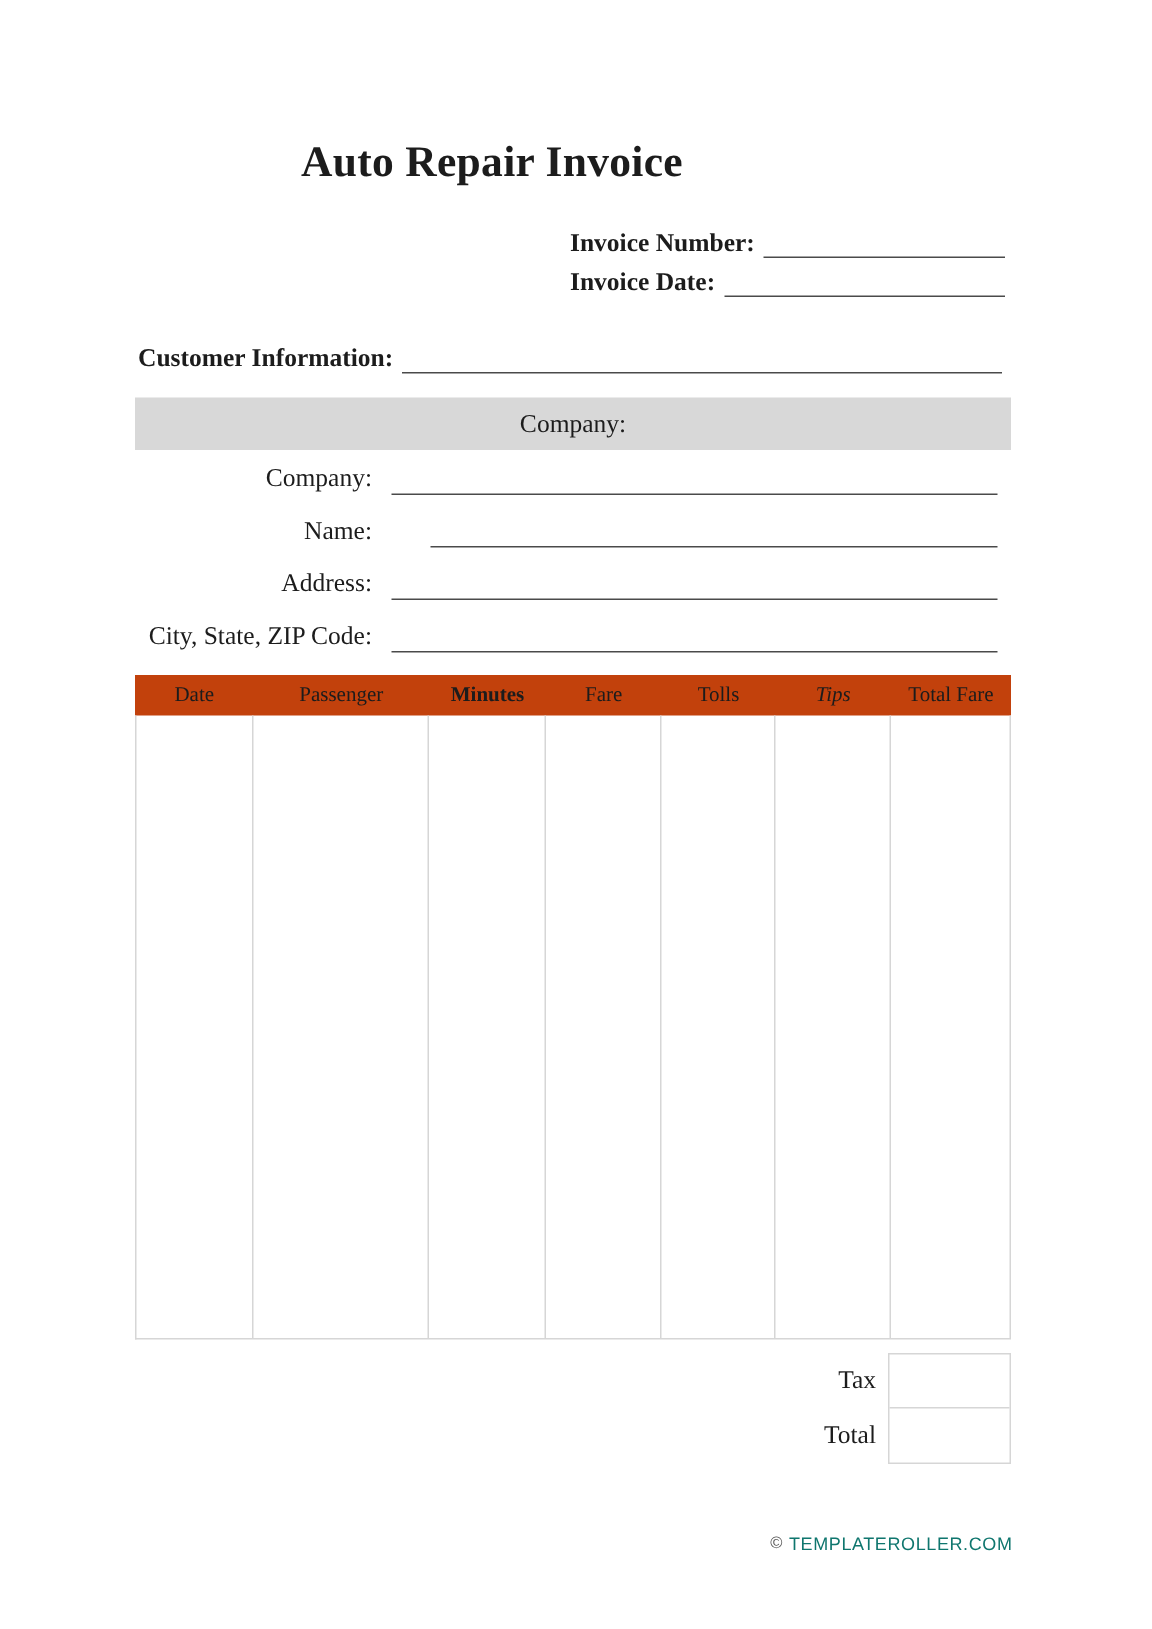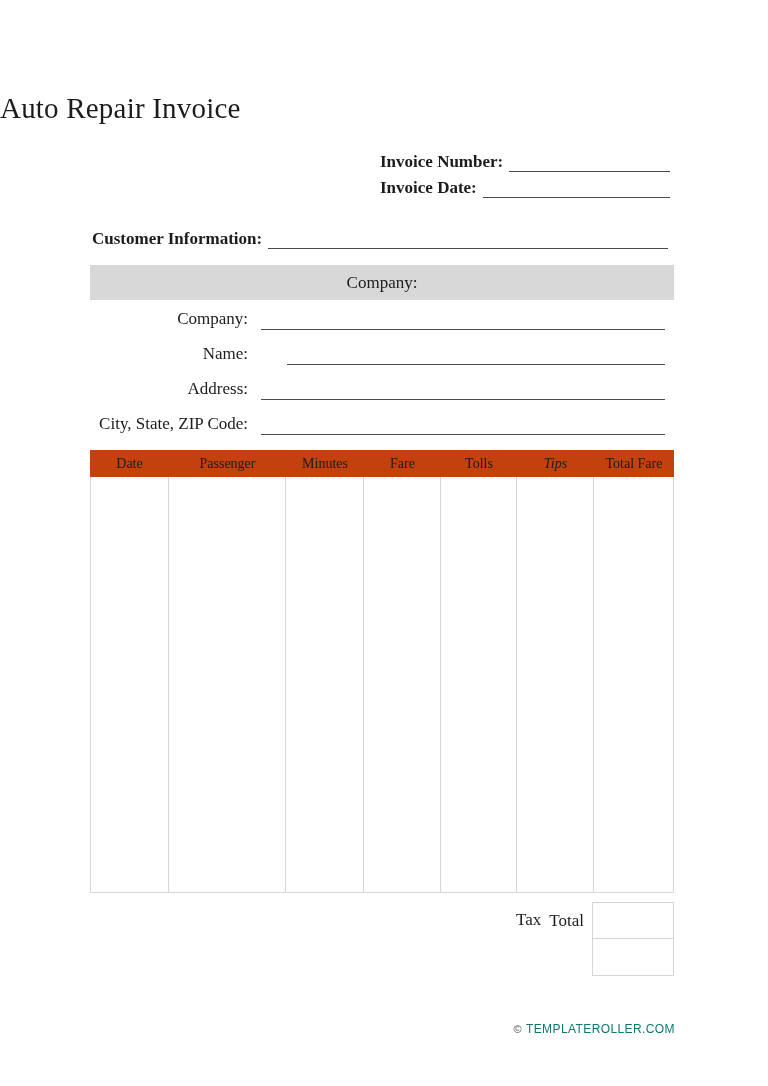--- a/index.html
+++ b/index.html
@@ -2,21 +2,21 @@
 <html><head>
 <meta charset="utf-8">
 <style>
   html,body{margin:0;padding:0;}
   body{
     width:768px;height:1086px;position:relative;background:#ffffff;
     font-family:"Liberation Serif", serif;color:#1c1c1c;overflow:hidden;
   }
   .title{
     position:absolute;top:92px;left:0;width:656px;margin:0;
-    font-size:29px;font-weight:normal;letter-spacing:.2px;
+    text-align:center;font-size:29px;font-weight:bold;letter-spacing:.2px;
   }
   
   .fill-row{position:absolute;display:flex;align-items:flex-start;font-size:17px;}
   .fill-row .lbl{white-space:nowrap;font-weight:bold;}
   .fill-line{
     flex:1;height:19px;margin-left:6px;
     border-bottom:1px solid #4a4a4a;
     font-size:15px;
   }
   .row-invnum{top:152px;left:380px;right:98px;}
@@ -40,26 +40,26 @@
   .grid-header .hcell{
     display:flex;align-items:center;justify-content:center;
     box-sizing:border-box;white-space:nowrap;
   }
   .grid-body{
     display:flex;height:416px;
     border-left:1px solid #d6d6d6;border-bottom:1px solid #d6d6d6;
     box-sizing:border-box;
   }
   .grid-body .bcell{box-sizing:border-box;border-right:1px solid #d6d6d6;height:100%;}
-  .c0{width:79px;} .c1{width:117px;} .c2{width:78px;} .c3{width:77px;}
+  .c0{width:79px;} .c1{width:117px;} .c2{width:78px;font-weight:bold;} .c3{width:77px;}
   .c4{width:76px;} .c5{width:77px;font-style:italic;} .c6{width:80px;}
   .grid-body .c0{width:78px;} 
   
   .totals{position:absolute;top:902px;right:94px;display:flex;}
-  .totals-labels{display:flex;flex-direction:row;font-size:17px;}
+  .totals-labels{display:flex;flex-direction:column;font-size:17px;}
   .totals-labels .t-lbl{
     display:flex;align-items:center;justify-content:flex-end;padding-right:8px;
   }
   .t-lbl.tax{height:36px;} .t-lbl.total{height:38px;}
   .totals-boxes{
     width:82px;border:1px solid #d6d6d6;box-sizing:border-box;
     display:flex;flex-direction:column;
   }
   .tbox{box-sizing:border-box;font-size:15px;padding:2px 6px;}
   .tbox.tax{height:35px;}

